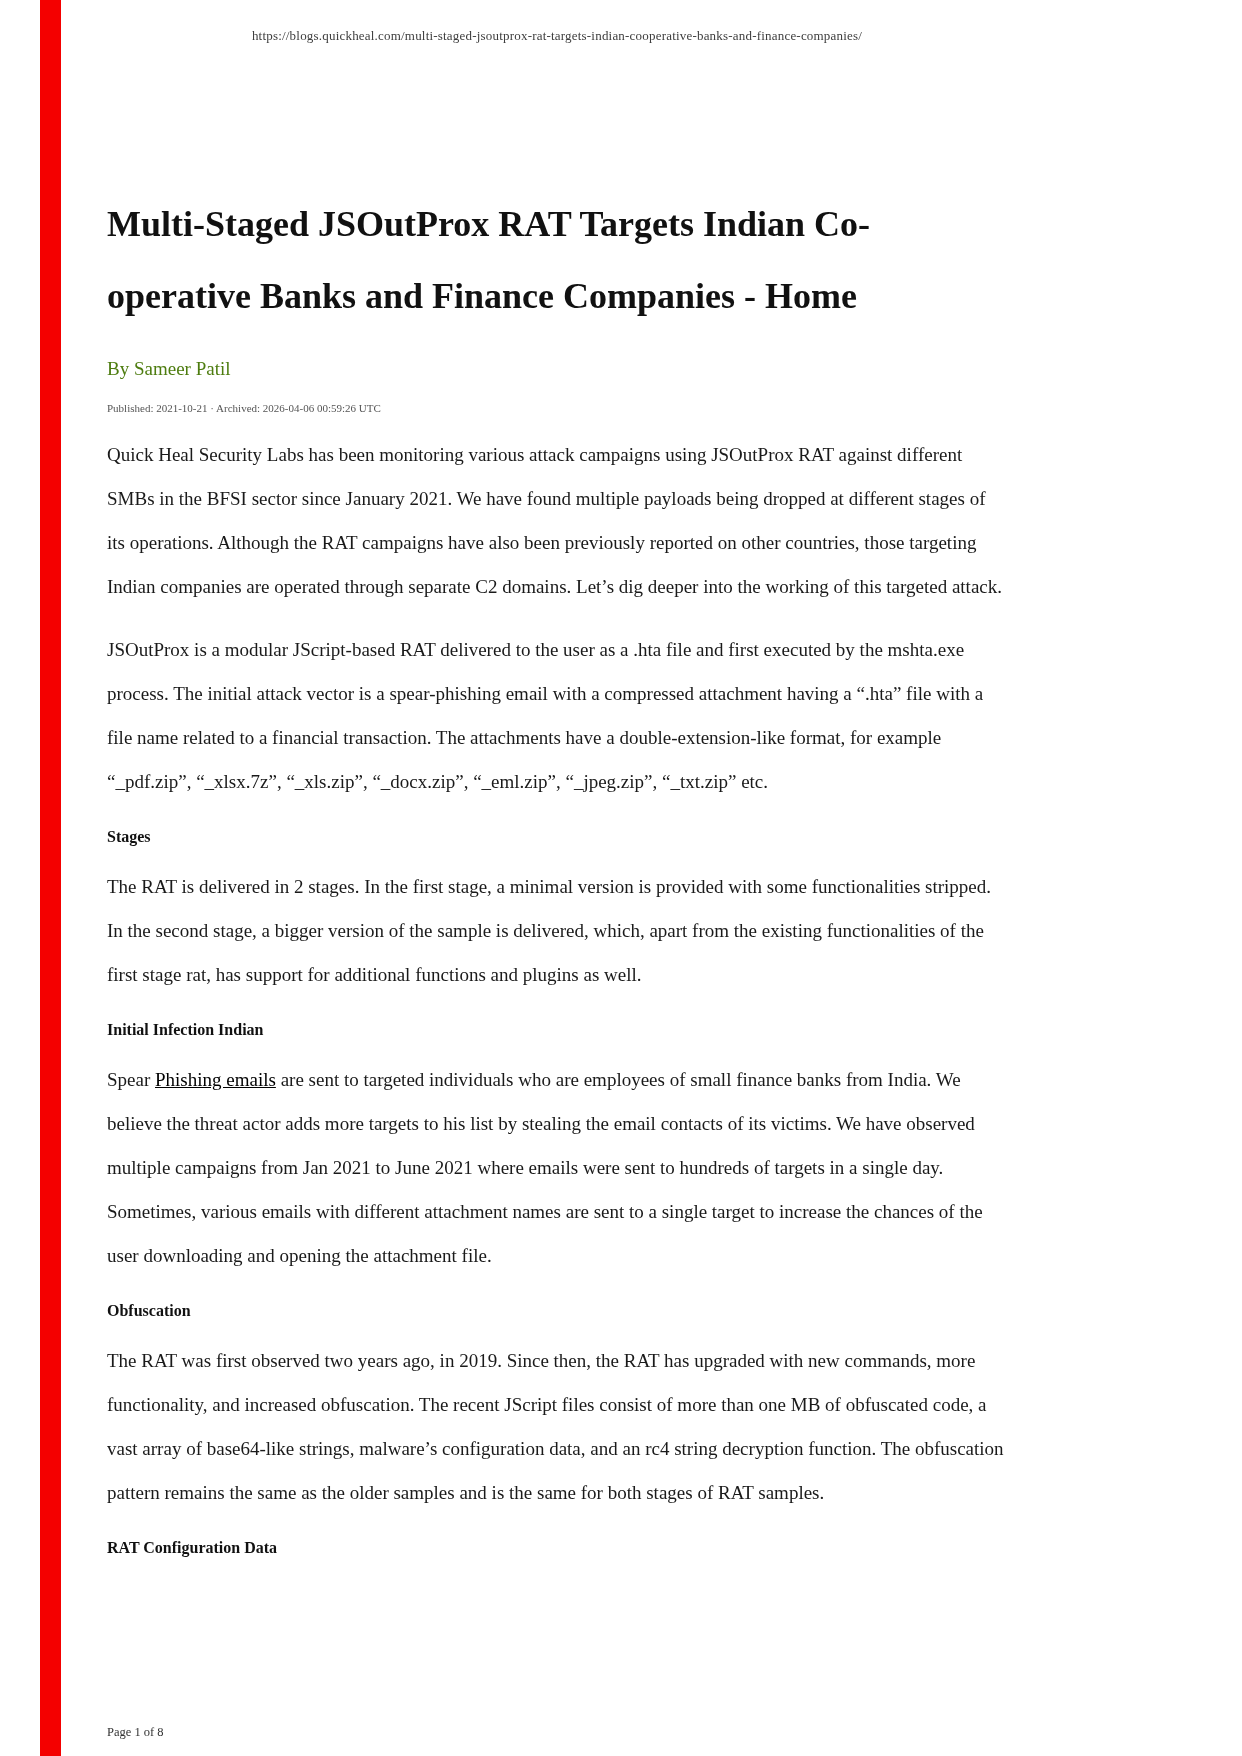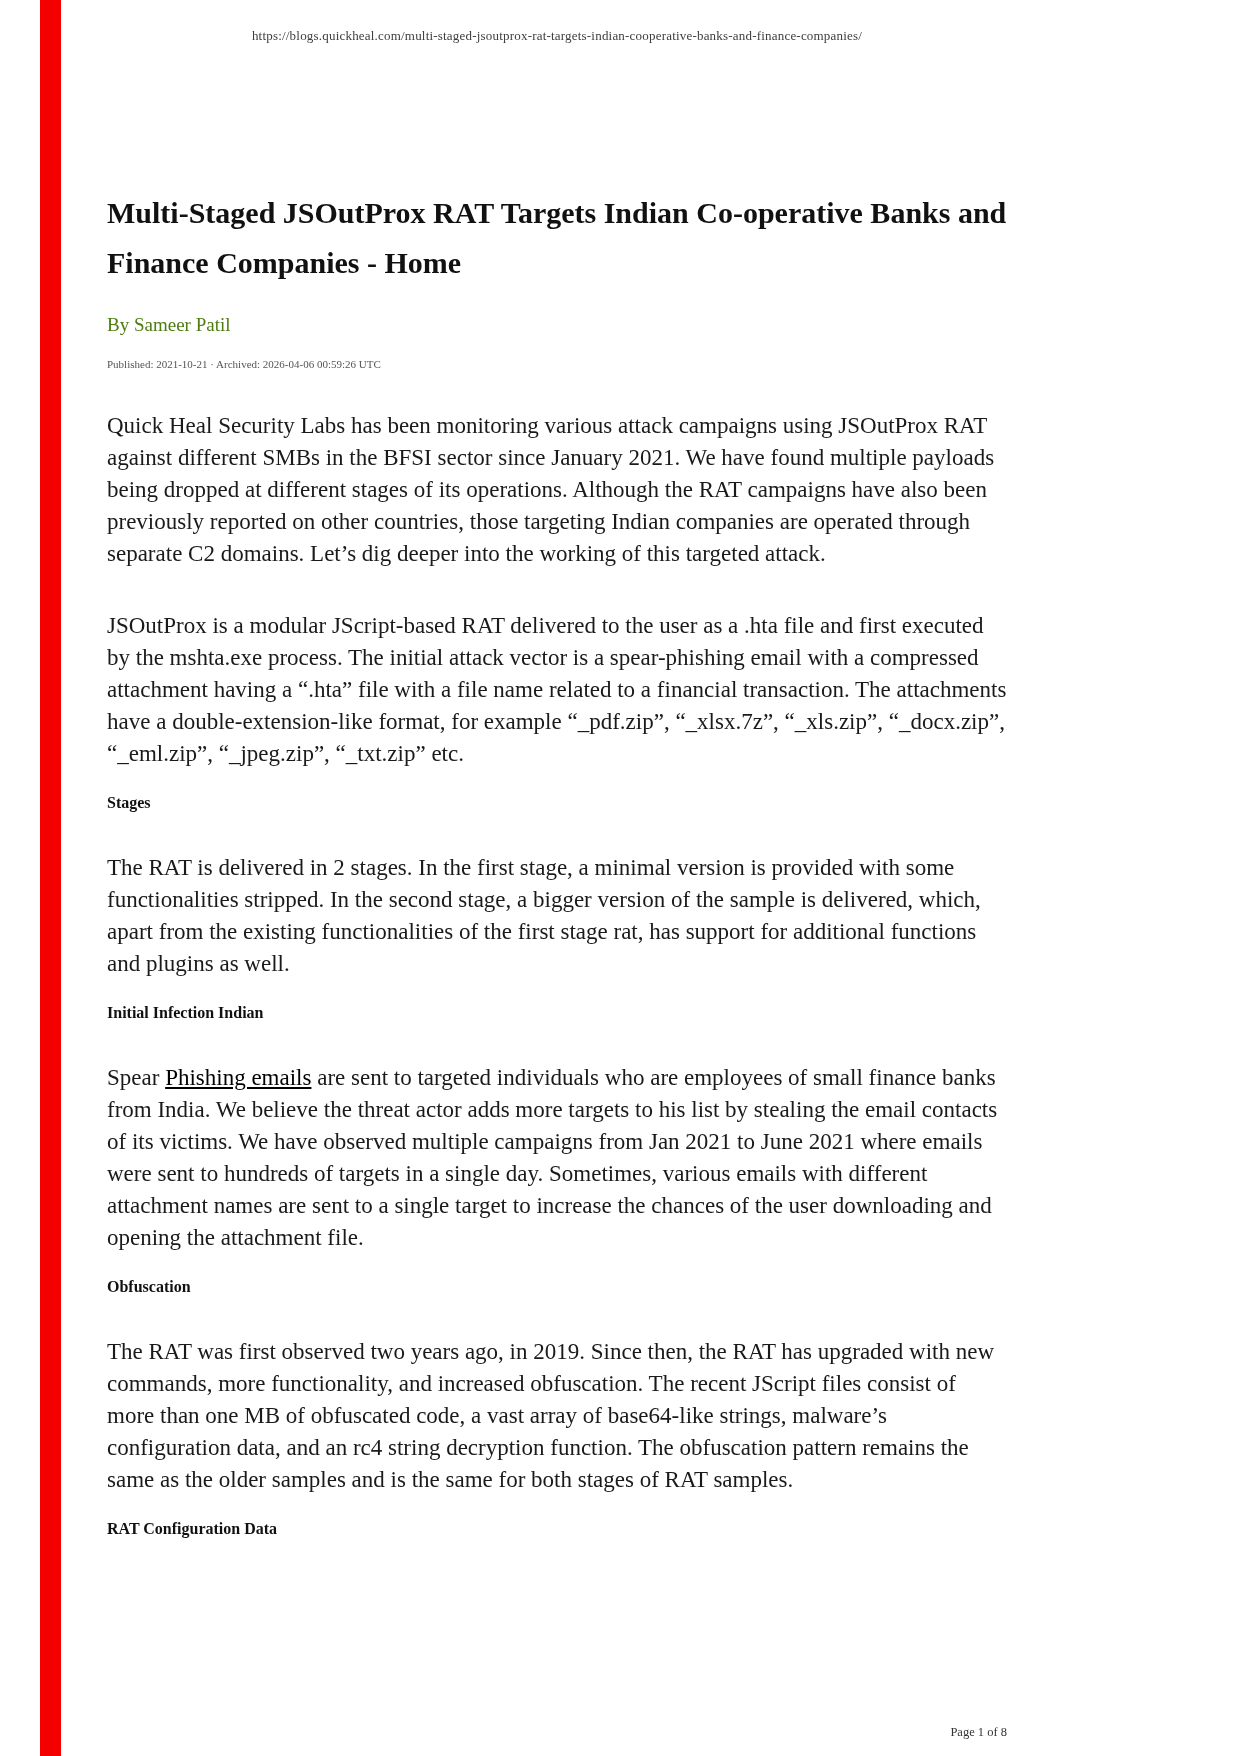--- a/index.html
+++ b/index.html
@@ -35,59 +35,59 @@
     letter-spacing: 0.2px;
   }
   .content {
     position: absolute;
     top: 0;
     left: 107px;
     width: 900px;
   }
   h1.title {
     margin: 188px 0 0 0;
-    font-size: 30px;
-    line-height: 50px;
+    font-size: 36px;
+    line-height: 72px;
     font-weight: bold;
     color: #111111;
   }
   .byline {
     margin: 26px 0 0 0;
     font-size: 19px;
     color: #4d7c0f;
   }
   .meta {
     margin: 22px 0 0 0;
     font-size: 11px;
     color: #555555;
   }
   p.body-para {
-    margin: 40px 0 0 0;
-    font-size: 23px;
-    line-height: 32px;
+    margin: 19px 0 0 0;
+    font-size: 19px;
+    line-height: 44px;
     color: #1a1a1a;
     text-align: left;
   }
   h2.section-heading {
     margin: 24px 0 0 0;
     font-size: 16px;
     font-weight: bold;
     color: #111111;
   }
   a.text-link {
     color: #000000;
     text-decoration: underline;
     cursor: pointer;
   }
   .footer {
     position: absolute;
     bottom: 16px;
     left: 107px;
     width: 900px;
-    text-align: right;
+    text-align: left;
     font-size: 12.5px;
     color: #333333;
   }
 </style>
 </head>
 <body>
 
 <div class="page">
 
   <div class="red-strip"></div>

